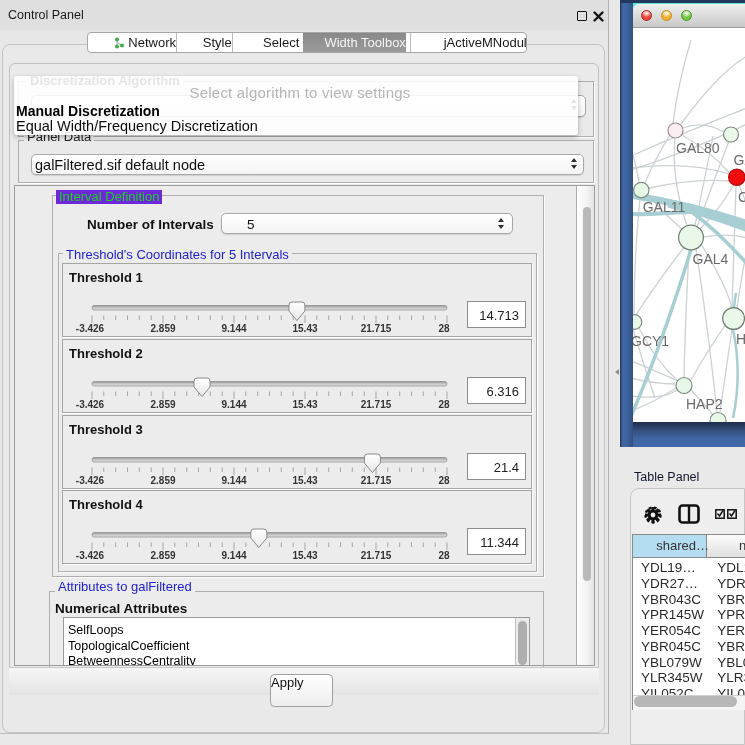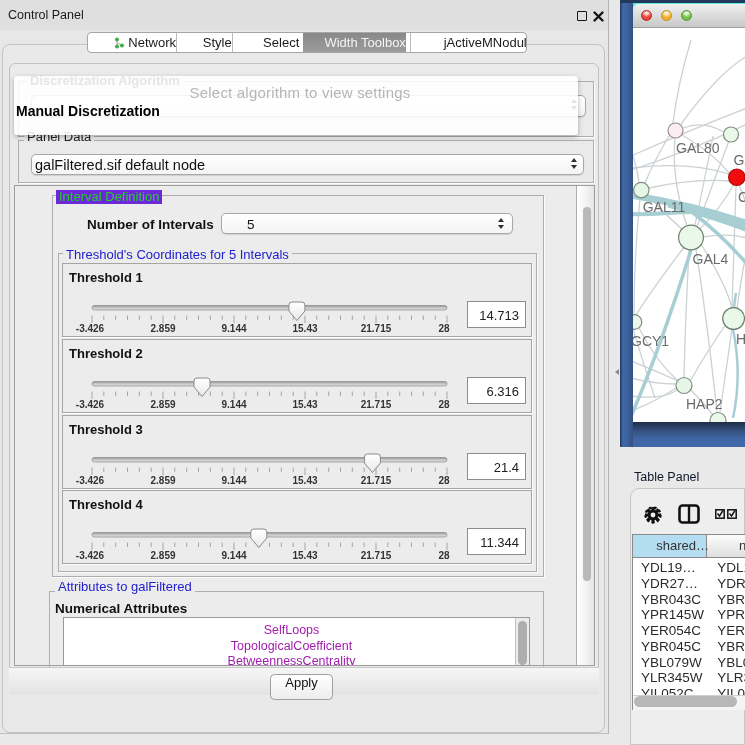--- a/index.html
+++ b/index.html
@@ -305,32 +305,33 @@
         <text x="381" y="67.5" text-anchor="middle" font-size="10" font-weight="bold" fill="#333" font-family="Liberation Sans, sans-serif">28</text>
       <path d="M187.8 47 V41 a3 3 0 0 1 3 -3 h10 a3 3 0 0 1 3 3 v6 l-8 9.5 l-8 -9.5 z" fill="url(#thg)" stroke="#8a8a8a" stroke-width="1"></path>
     </svg>
     <div class="vbox" style="top:37px;">11.344</div>
   </div>
 
   <div class="abs etch" style="left:49px;top:591px;width:493px;height:76px;border-bottom:none;box-shadow:none;"></div>
   <div class="gtitle" style="left:55px;top:580px;background:#ececec;color:#2121cf;">Attributes to galFiltered</div>
   <div class="abs" style="left:55px;top:600.5px;font-size:13.5px;font-weight:bold;color:#111;">Numerical Attributes</div>
   <div class="abs" style="left:63px;top:617px;width:452px;height:49px;background:#ffffff;border:1px solid #999;border-right:none;box-sizing:border-box;overflow:hidden;">
-    <div style="font-size:12.5px;color:#a21caf;padding-left:4px;line-height:15.7px;padding-top:5px;text-align:center;">SelfLoops<br>TopologicalCoefficient<br>BetweennessCentrality</div>
+    <div style="font-size:12.5px;color:#000000;padding-left:4px;line-height:15.7px;padding-top:5px;">SelfLoops<br>TopologicalCoefficient<br>BetweennessCentrality</div>
   </div>
   <div class="abs" style="left:515px;top:617px;width:15px;height:49px;background:#ececec;border:1px solid #999;border-left:1px solid #c0c0c0;box-sizing:border-box;"></div>
   <div class="abs" style="left:518px;top:621px;width:9px;height:44px;background:#aeaeae;border-radius:4.5px;"></div>
 
   <div class="abs" style="left:9px;top:667px;width:590px;height:28px;background:linear-gradient(#f6f6f6,#e3e3e3);border-top:1px solid #c9c9c9;box-sizing:border-box;"></div>
-  <div class="abs" style="left:270px;top:674px;width:63px;height:26px;background:linear-gradient(#ffffff,#ededed);border:1px solid #9f9f9f;border-radius:4.5px;box-sizing:border-box;text-align:center;line-height:16px;font-size:13px;color:#111;">Apply</div>
+  <div class="abs" style="left:270px;top:674px;width:63px;height:33px;background:linear-gradient(#ffffff,#ededed);border:1px solid #9f9f9f;border-radius:4.5px;box-sizing:border-box;text-align:left;line-height:16px;font-size:13px;color:#111;">Apply</div>
 
 
   <div class="abs" style="left:14px;top:76px;width:564px;height:59px;background:rgba(255,255,255,0.87);border-radius:3px;box-shadow:0 2px 5px rgba(0,0,0,0.28);"></div>
   <div class="abs" style="left:18px;top:85px;width:564px;text-align:center;font-size:15px;line-height:15px;letter-spacing:0.2px;color:#b5b5b5;">Select algorithm to view settings</div>
   <div class="abs" style="left:16px;top:103px;font-size:14px;font-weight:bold;color:#000;">Manual Discretization</div>
+  <div class="abs" style="left:16px;top:117.5px;font-size:14.5px;color:#0d0d0d;">Equal Width/Frequency Discretization</div>
 </div>
 
 <div class="abs" style="left:615px;top:369px;width:0;height:0;border-top:3px solid transparent;border-bottom:3px solid transparent;border-right:4px solid #8a8a8a;"></div>
 
 <div class="abs" id="netwin" style="left:620px;top:0;width:125px;height:554px;background:#5eead4;">
   <div class="abs" style="left:0;top:0;width:13px;height:447px;background:linear-gradient(90deg,#22375c 0,#4169a6 3px,#3c62a0 7px,#34517f 13px);"></div>
   <div class="abs" style="left:0;top:0;width:125px;height:3px;background:#22375c;"></div>
   <div class="abs" style="left:13px;top:422px;width:112px;height:25px;background:linear-gradient(#1f2d49 0,#35527f 9px,#3f66a4 17px,#4169a9 25px);"></div>
   <div class="abs" style="left:13px;top:4px;width:112px;height:418px;background:#ffffff;border-radius:6px 0 0 0;overflow:hidden;">
     <div style="height:23px;background:linear-gradient(#f0f0f0,#c8c8c8);border-bottom:1px solid #9f9f9f;position:relative;">

